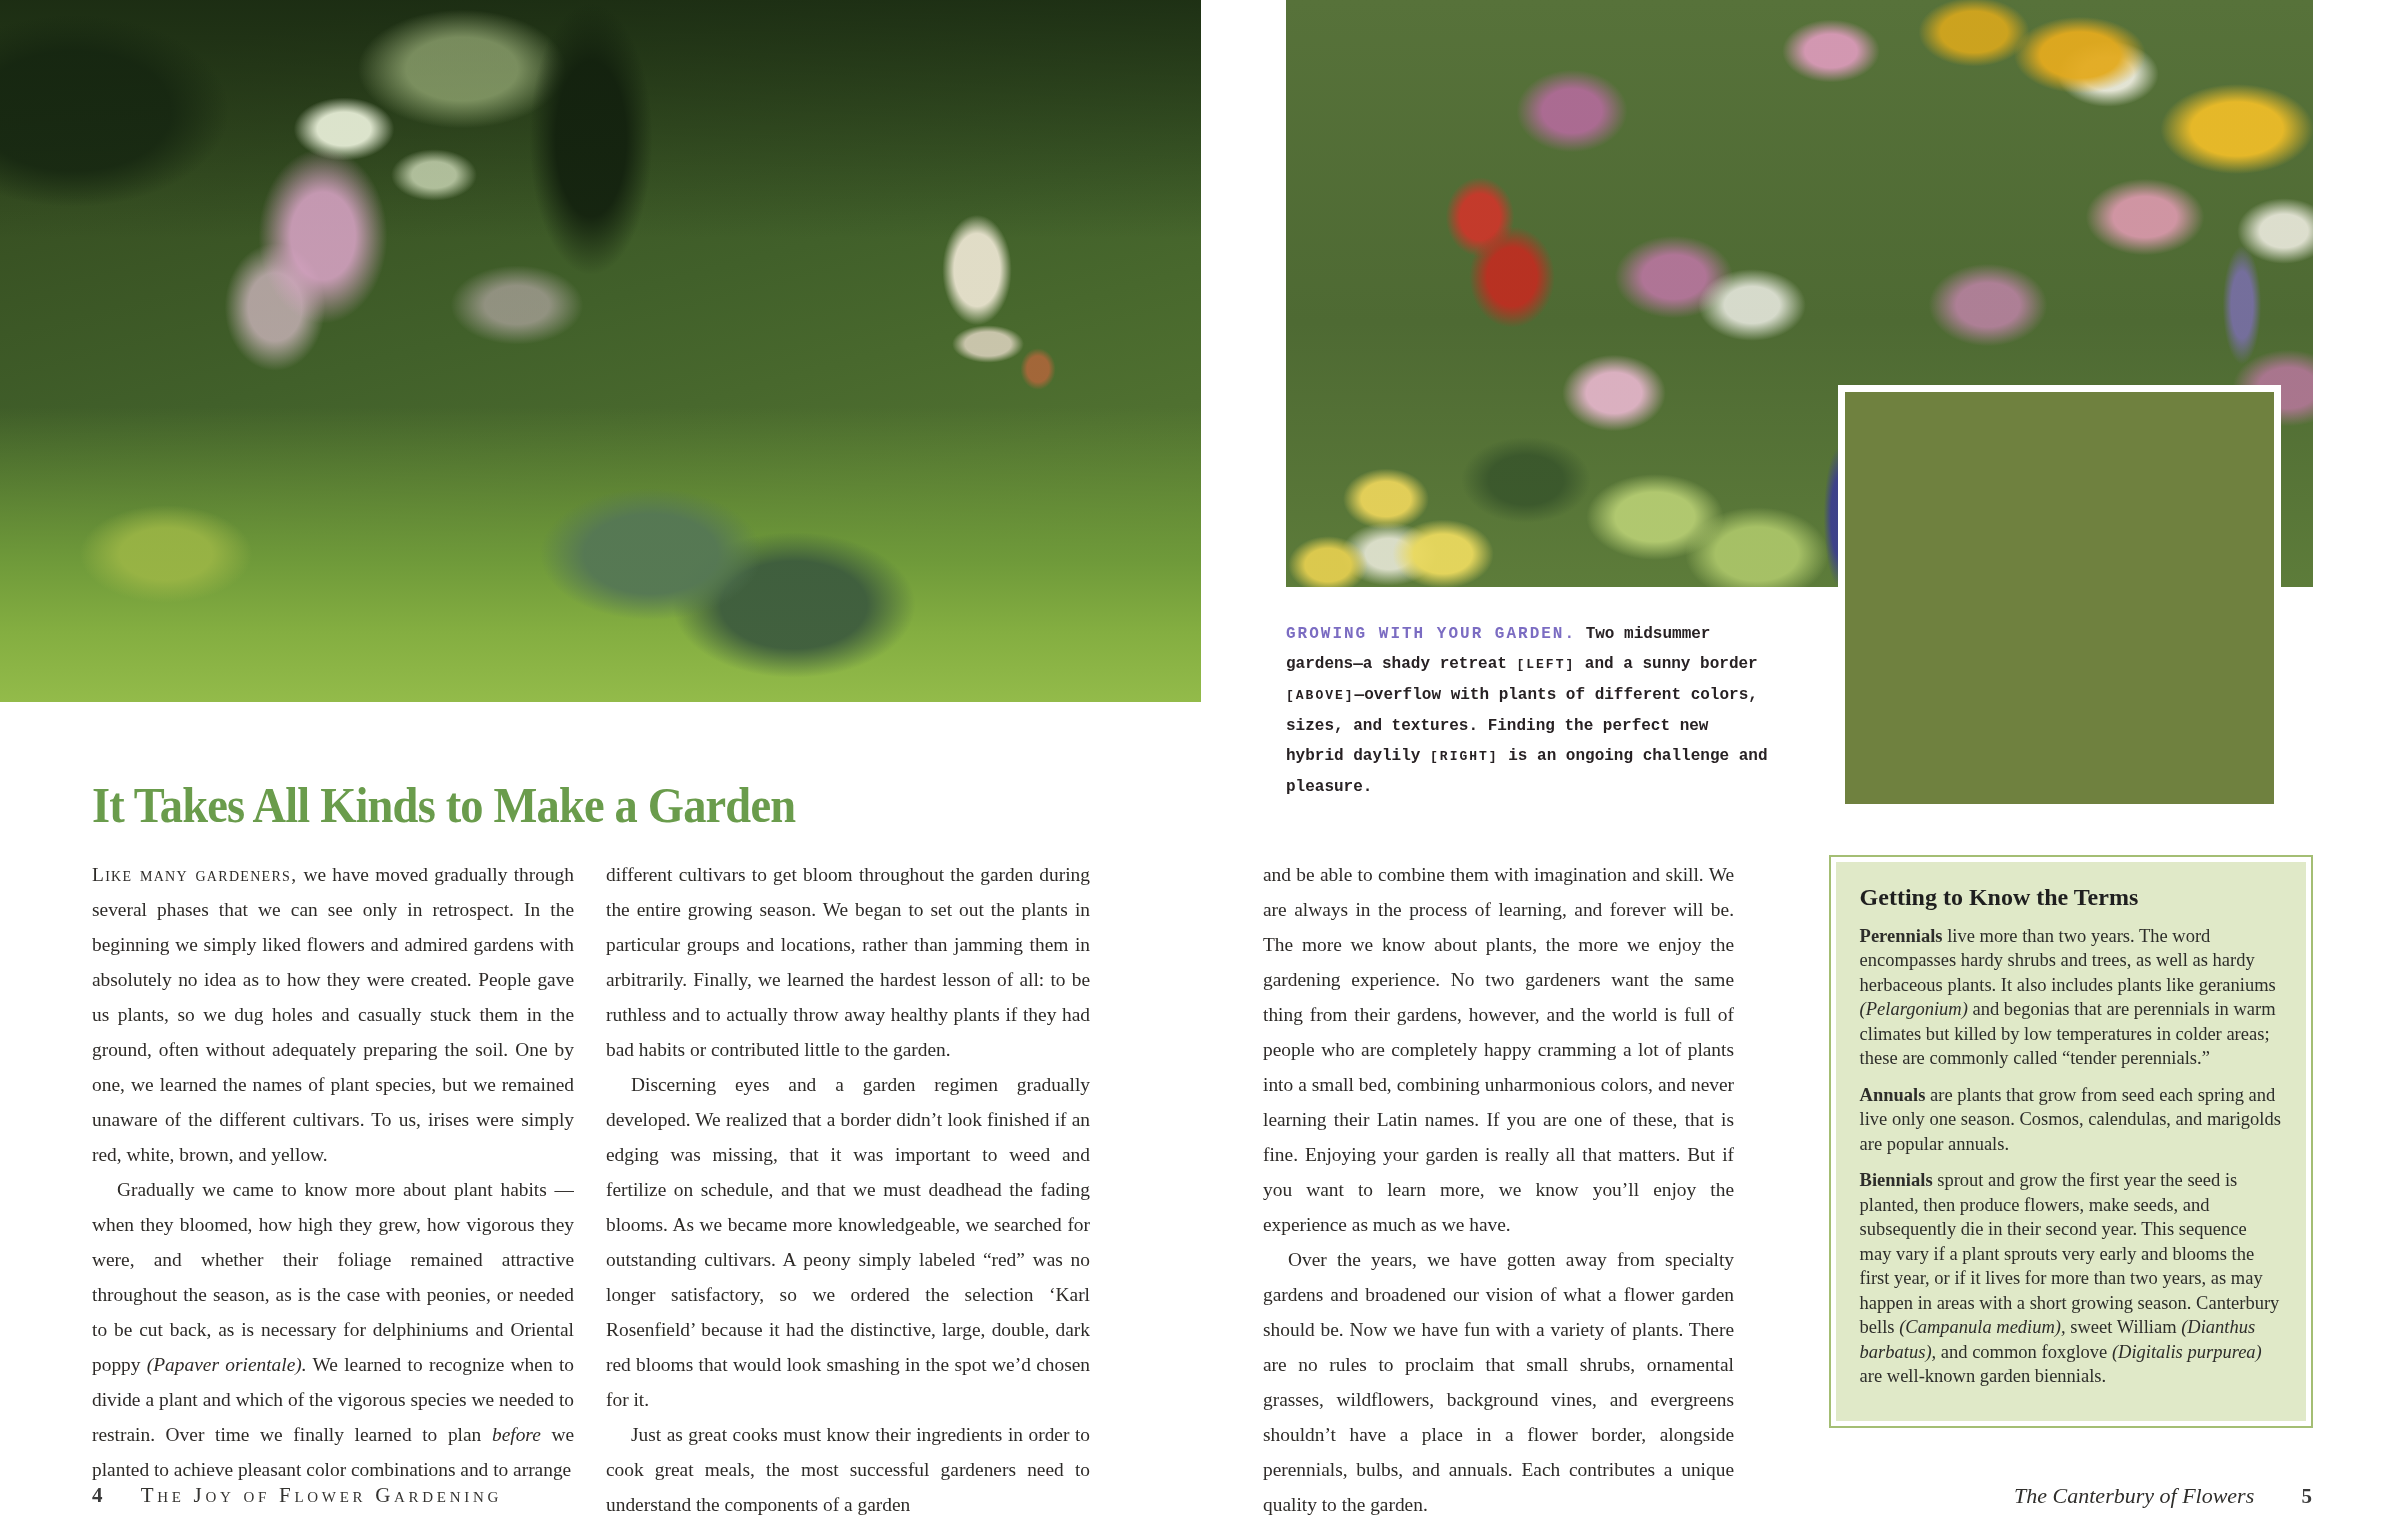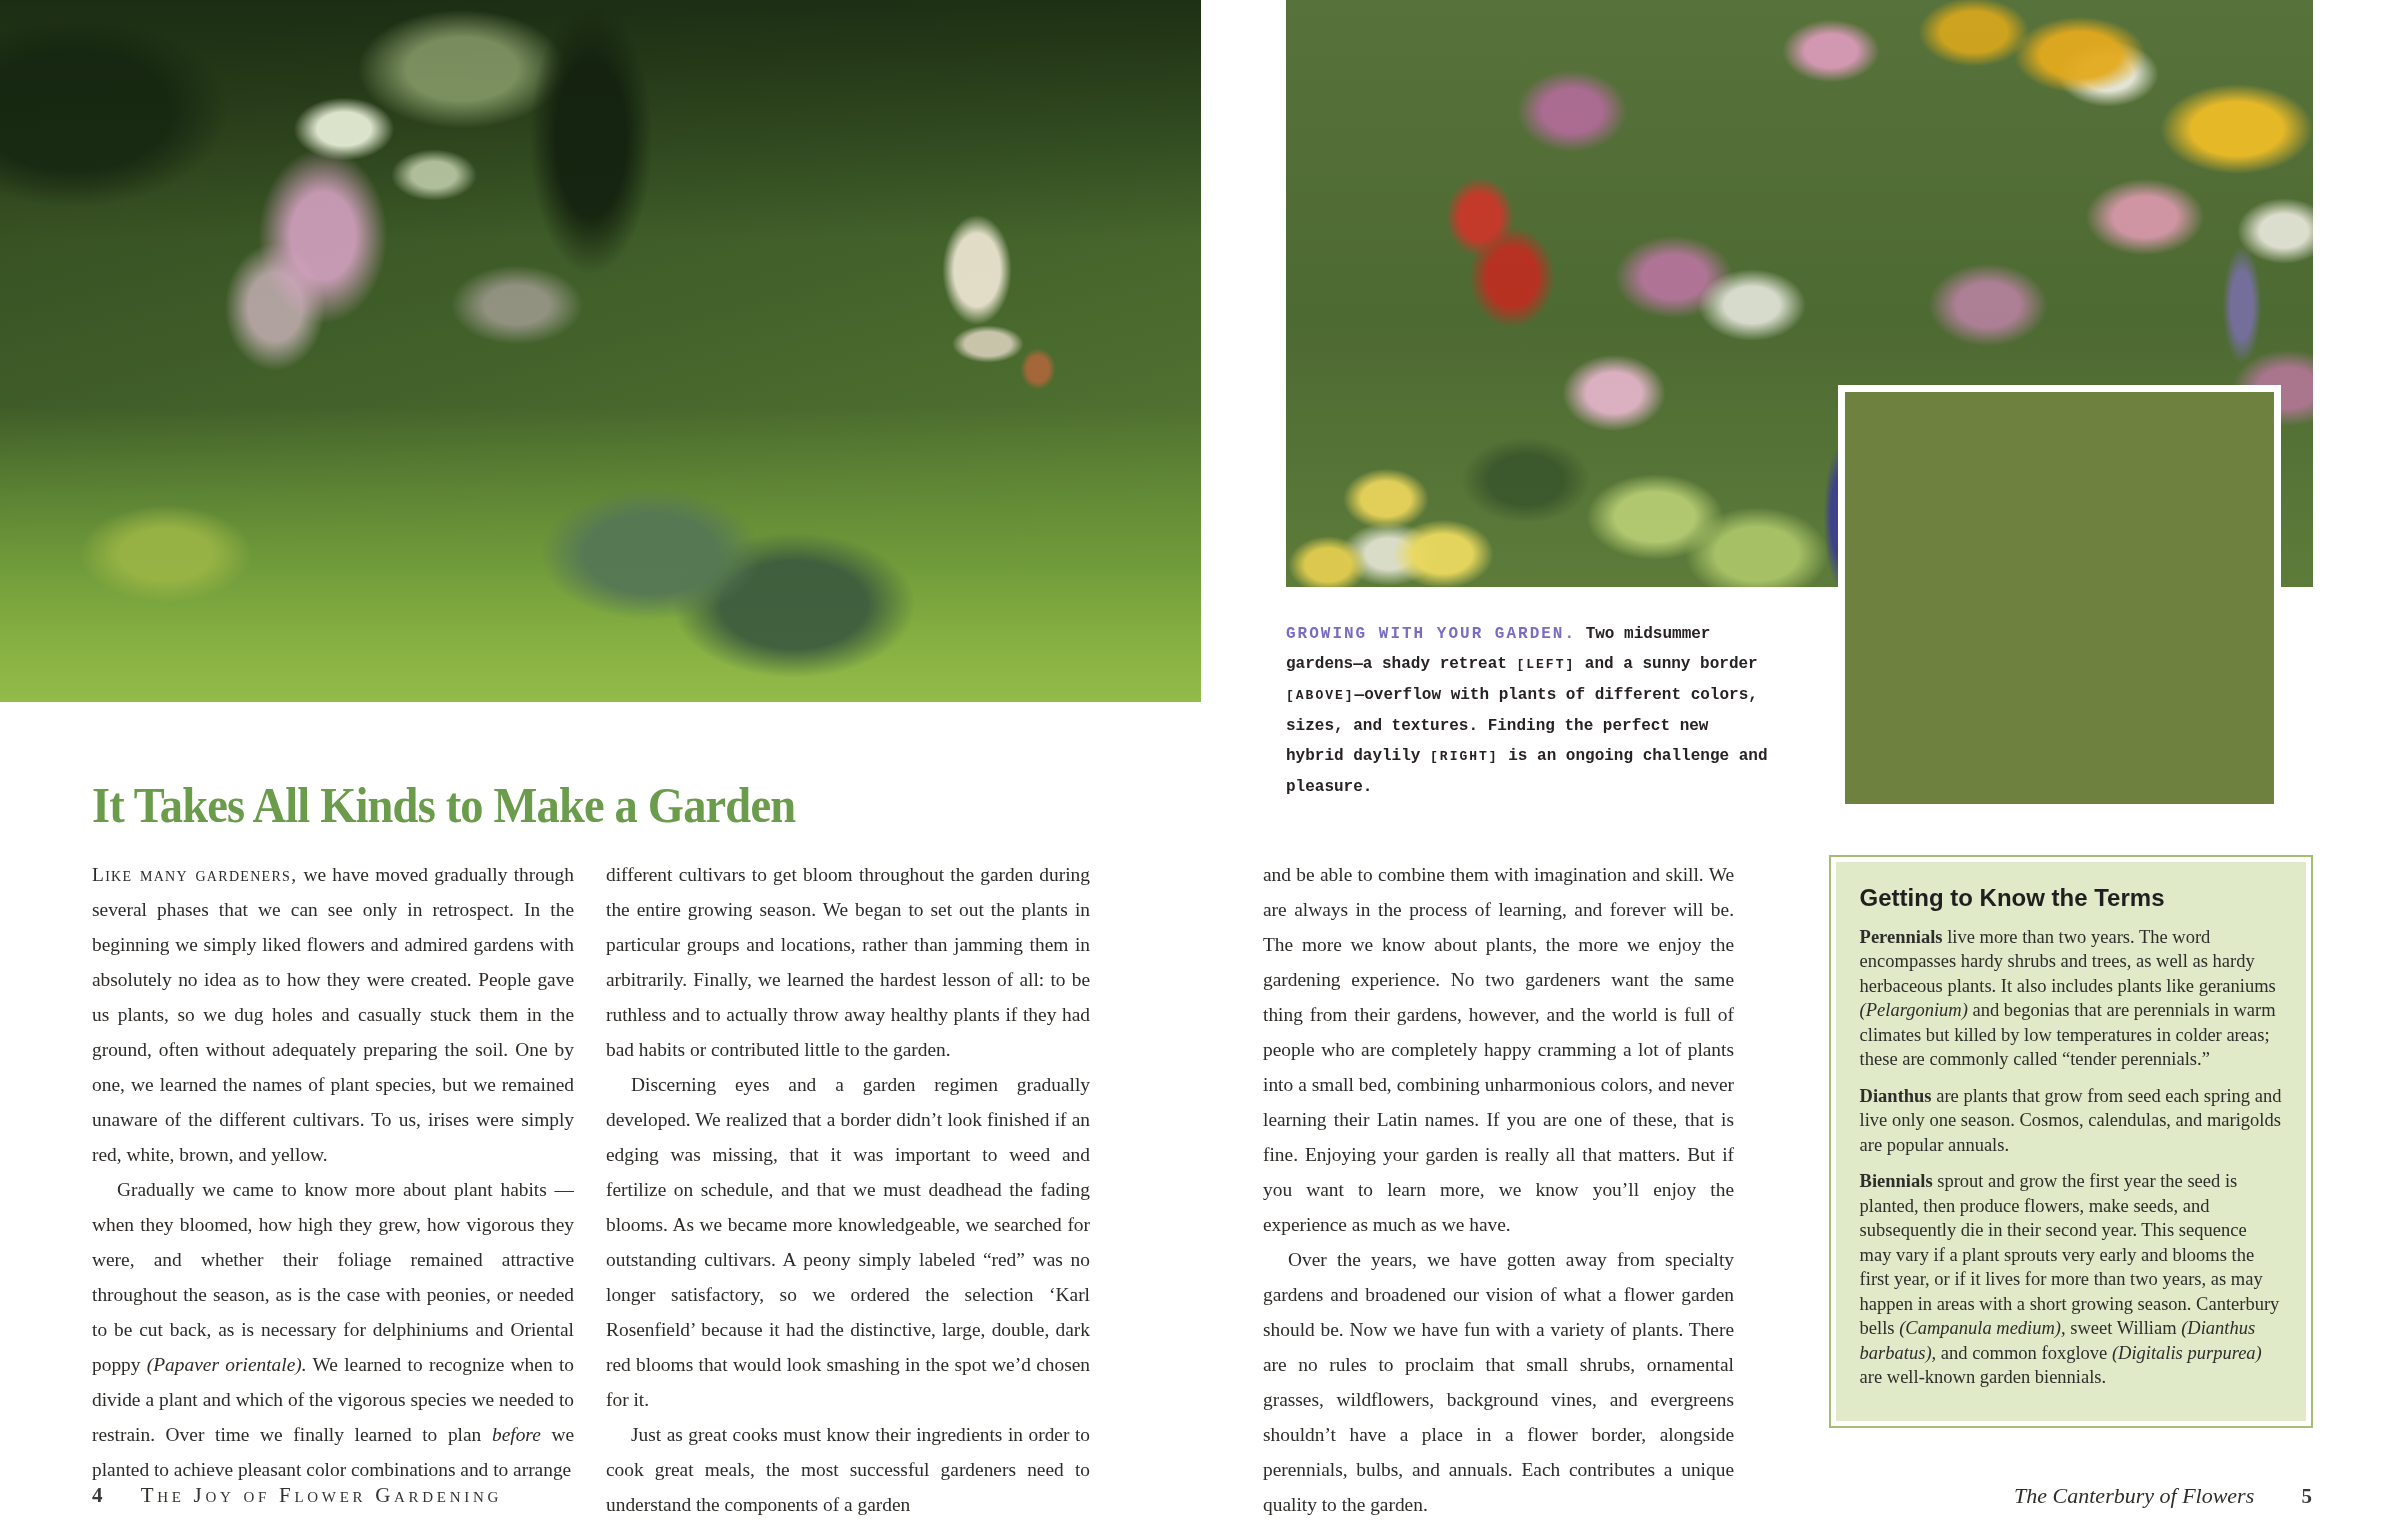--- a/index.html
+++ b/index.html
@@ -121,21 +121,21 @@
   
   .sidebar{
     position:absolute;left:1829px;top:855px;width:484px;height:573px;
     border:2.8px solid var(--sidebar-border);padding:4.6px;background:#ffffff;
   }
   .sidebar-inner{
     width:100%;height:100%;background:var(--sidebar-fill);
     padding:22px 24px 18.5px 24px;
   }
   .sidebar-title{
-    font-family:Liberation Sans, sans-serif;font-weight:bold;
+    font-family:Liberation Serif, serif;font-weight:bold;
     font-size:24px;color:#1f1f1f;margin-bottom:13px;
   }
   .sidebar-inner p{
     font-size:18.5px;line-height:24.5px;color:#2d2d2a;margin-bottom:12px;text-indent:0;
   }
 
   
   .footer{position:absolute;top:1483px;font-size:21px;color:#3a3a3a;}
   .footer-left{left:92px;}
   .footer-left .pagenum{font-weight:600;}
@@ -181,21 +181,21 @@
 
     <div class="bodycol col-r">
       <p><span>and be able to combine them with imagination and skill. We are always in the process of learning, and forever will be. The more we know about plants, the more we enjoy the gardening experience. No two gardeners want the same thing from their gardens, however, and the world is full of people who are completely happy cramming a lot of plants into a small bed, combining unharmonious colors, and never learning their Latin names. If you are one of these, that is fine. Enjoying your garden is really all that matters. But if you want to learn more, we know you’ll enjoy the experience as much as we have.</span></p>
       <p class="indent"><span>Over the years, we have gotten away from specialty gardens and broadened our vision of what a flower garden should be. Now we have fun with a variety of plants. There are no rules to proclaim that small shrubs, ornamental grasses, wildflowers, background vines, and evergreens shouldn’t have a place in a flower border, alongside perennials, bulbs, and annuals. Each contributes a unique quality to the garden.</span></p>
     </div>
 
     <div class="sidebar">
       <div class="sidebar-inner">
         <div class="sidebar-title">Getting to Know the Terms</div>
         <p><span class="seg-b">Perennials</span><span> live more than two years. The word encompasses hardy shrubs and trees, as well as hardy herbaceous plants. It also includes plants like geraniums </span><span class="seg-it">(Pelargonium)</span><span> and begonias that are perennials in warm climates but killed by low temperatures in colder areas; these are commonly called “tender perennials.”</span></p>
-        <p><span class="seg-b">Dianthus</span><span> are plants that grow from seed each spring and live only one season. Cosmos, calendulas, and marigolds are popular annuals.</span></p>
+        <p><span class="seg-b">Annuals</span><span> are plants that grow from seed each spring and live only one season. Cosmos, calendulas, and marigolds are popular annuals.</span></p>
         <p><span class="seg-b">Biennials</span><span> sprout and grow the first year the seed is planted, then produce flowers, make seeds, and subsequently die in their second year. This sequence may vary if a plant sprouts very early and blooms the first year, or if it lives for more than two years, as may happen in areas with a short growing season. Canterbury bells </span><span class="seg-it">(Campanula medium),</span><span> sweet William </span><span class="seg-it">(Dianthus barbatus),</span><span> and common foxglove </span><span class="seg-it">(Digitalis purpurea)</span><span> are well-known garden biennials.</span></p>
       </div>
     </div>
 
     <div class="footer footer-right">
       <span class="ftitle">The Canterbury of Flowers</span>
       <span class="pagenum">5</span>
     </div>
   </div>
 

